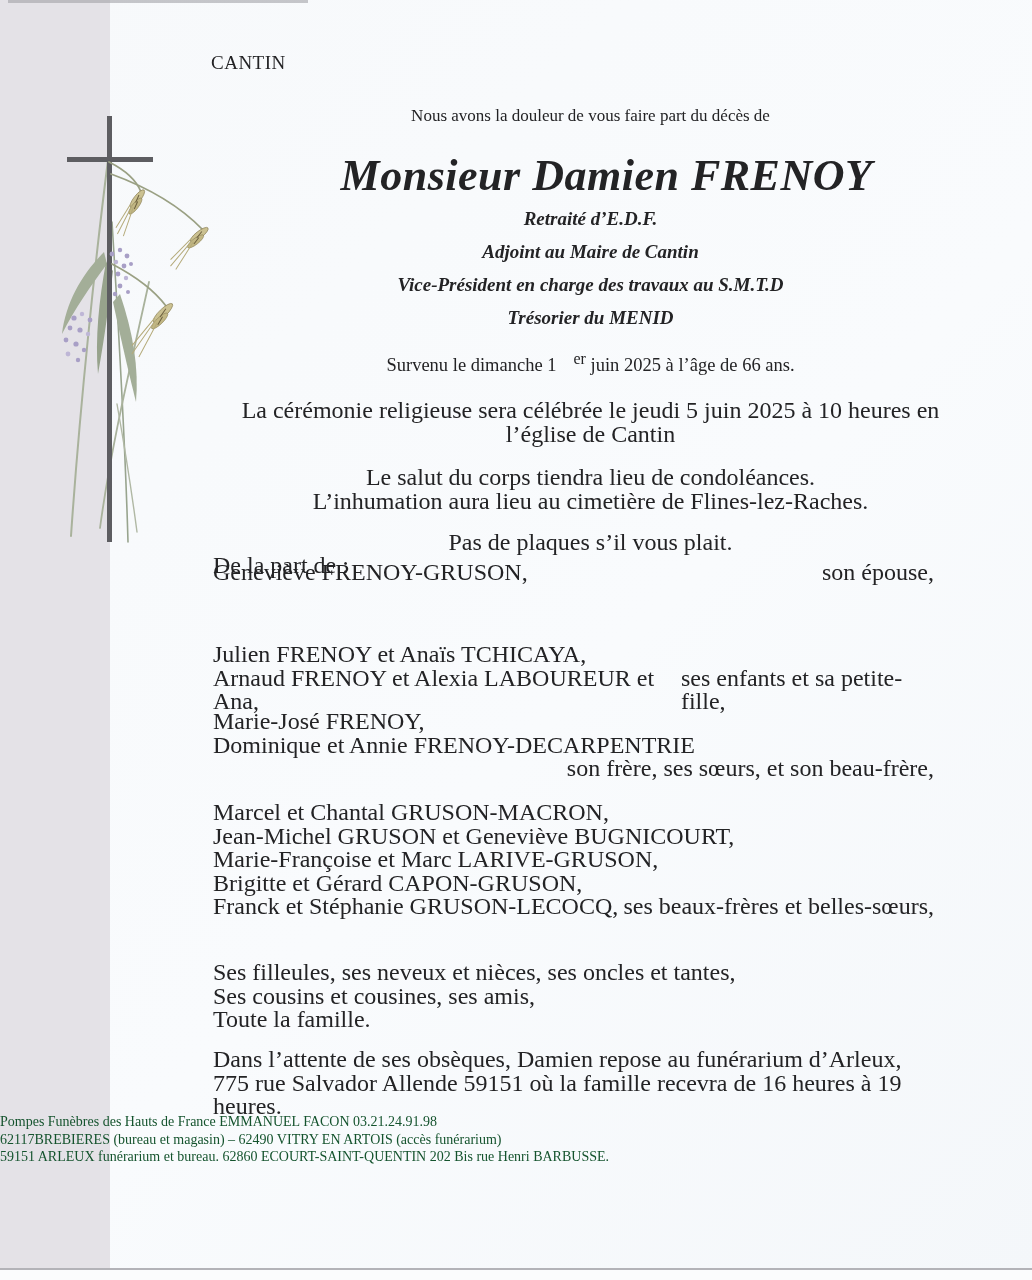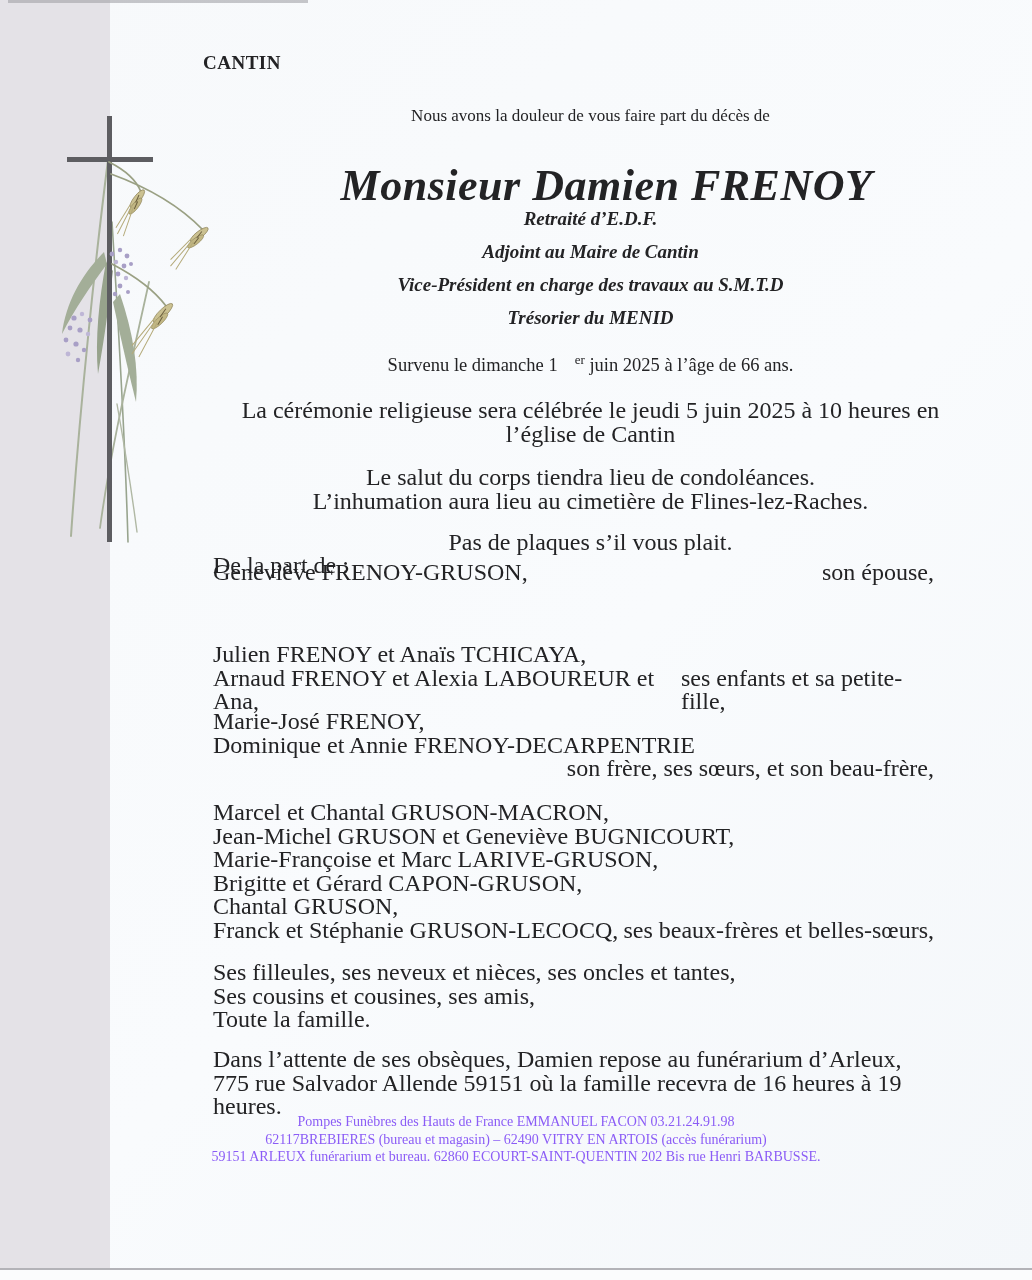--- a/index.html
+++ b/index.html
@@ -10,34 +10,34 @@
   .band-topedge{position:absolute;left:8px;top:0;width:300px;height:3px;background:#9b9aa0;opacity:.55;}
   .bottom-line{position:absolute;left:0;top:1268px;width:1032px;height:2px;background:#b3b3b8;}
   .below-line{position:absolute;left:0;top:1270px;width:1032px;height:10px;background:#fbfcfd;}
   .decor{position:absolute;left:8px;top:104px;width:215px;height:450px;}
   .abs{position:absolute;}
   .content{left:213px;width:755px;}
   .center{text-align:center;}
   .body-txt{font-size:24px;line-height:23.5px;}
   .location{top:52px;font-size:19px;letter-spacing:.5px;}
   .intro{top:106px;font-size:17px;}
-  .main-name{top:160px;font-size:44px;font-weight:bold;font-style:italic;letter-spacing:.5px;padding-left:16px;}
+  .main-name{top:150px;font-size:44px;font-weight:bold;font-style:italic;letter-spacing:.5px;padding-left:16px;}
   .titles{top:202px;font-size:19px;font-weight:bold;font-style:italic;line-height:33px;}
   .death{top:355px;font-size:18.5px;}
-  .death sup{font-size:13px;vertical-align:super;line-height:0;margin-left:17px;}
+  .death sup{font-size:16px;vertical-align:super;line-height:0;margin-left:17px;}
   .ceremony{top:398px;line-height:24px;}
   .condol{top:466px;}
   .plaques{top:531px;}
   .fam-heading{top:554px;}
   .grp{left:213px;width:755px;}
   .g0{top:561px;} .g1{top:643px;} .g2{top:710px;} .g3{top:801px;} .g4{top:961px;}
   .fam-line{display:flex;}
   .relation{margin-left:auto;padding-right:34px;}
   .wake{top:1048px;}
-  .footer{left:0;top:1113px;width:1032px;text-align:center;font-size:14px;line-height:17.6px;color:#8b5cf6;}
+  .footer{left:0;top:1113px;width:1032px;font-size:14px;line-height:17.6px;color:#14532d;}
 </style>
 </head>
 <body>
 
 <div class="band"></div>
 <div class="band-topedge"></div>
 <div class="bottom-line"></div>
 <div class="below-line"></div>
 
 <svg class="decor" viewBox="0 0 215 450" xmlns="http://www.w3.org/2000/svg">
@@ -106,21 +106,21 @@
       <circle cx="72" cy="226" r="2.6"></circle>
       <circle cx="80" cy="230" r="2.2" fill="#beb6d6"></circle>
     <circle cx="58" cy="236" r="2.4"></circle>
       <circle cx="68" cy="240" r="2.6"></circle>
       <circle cx="76" cy="246" r="2.2"></circle>
     <circle cx="60" cy="250" r="2.4" fill="#beb6d6"></circle>
       <circle cx="70" cy="256" r="2.2"></circle>
   </g>
 </svg>
 
-<div class="abs location" style="left:203px;font-weight:bold;">CANTIN</div>
+<div class="abs location" style="left:211px;">CANTIN</div>
 
 <div class="abs content center intro">Nous avons la douleur de vous faire part du décès de</div>
 
 <div class="abs content center main-name">Monsieur Damien FRENOY</div>
 
 <div class="abs content center titles">
   <div>Retraité d’E.D.F.</div>
   <div>Adjoint au Maire de Cantin</div>
   <div>Vice-Président en charge des travaux au S.M.T.D</div>
   <div>Trésorier du MENID</div>
@@ -177,23 +177,20 @@
   <div class="fam-line">
       <span>Jean-Michel GRUSON et Geneviève BUGNICOURT,</span>
     </div>
   <div class="fam-line">
       <span>Marie-Françoise et Marc LARIVE-GRUSON,</span>
     </div>
   <div class="fam-line">
       <span>Brigitte et Gérard CAPON-GRUSON,</span>
     </div>
   <div class="fam-line">
-      <span>Chantal GRUSON,</span>
-    </div>
-  <div class="fam-line">
       <span>Franck et Stéphanie GRUSON-LECOCQ,</span>
       <span class="relation">ses beaux-frères et belles-sœurs,</span>
     </div>
 </div>
 
 <div class="abs grp g4 body-txt">
   <div class="fam-line">
       <span>Ses filleules, ses neveux et nièces, ses oncles et tantes,</span>
     </div>
   <div class="fam-line">

